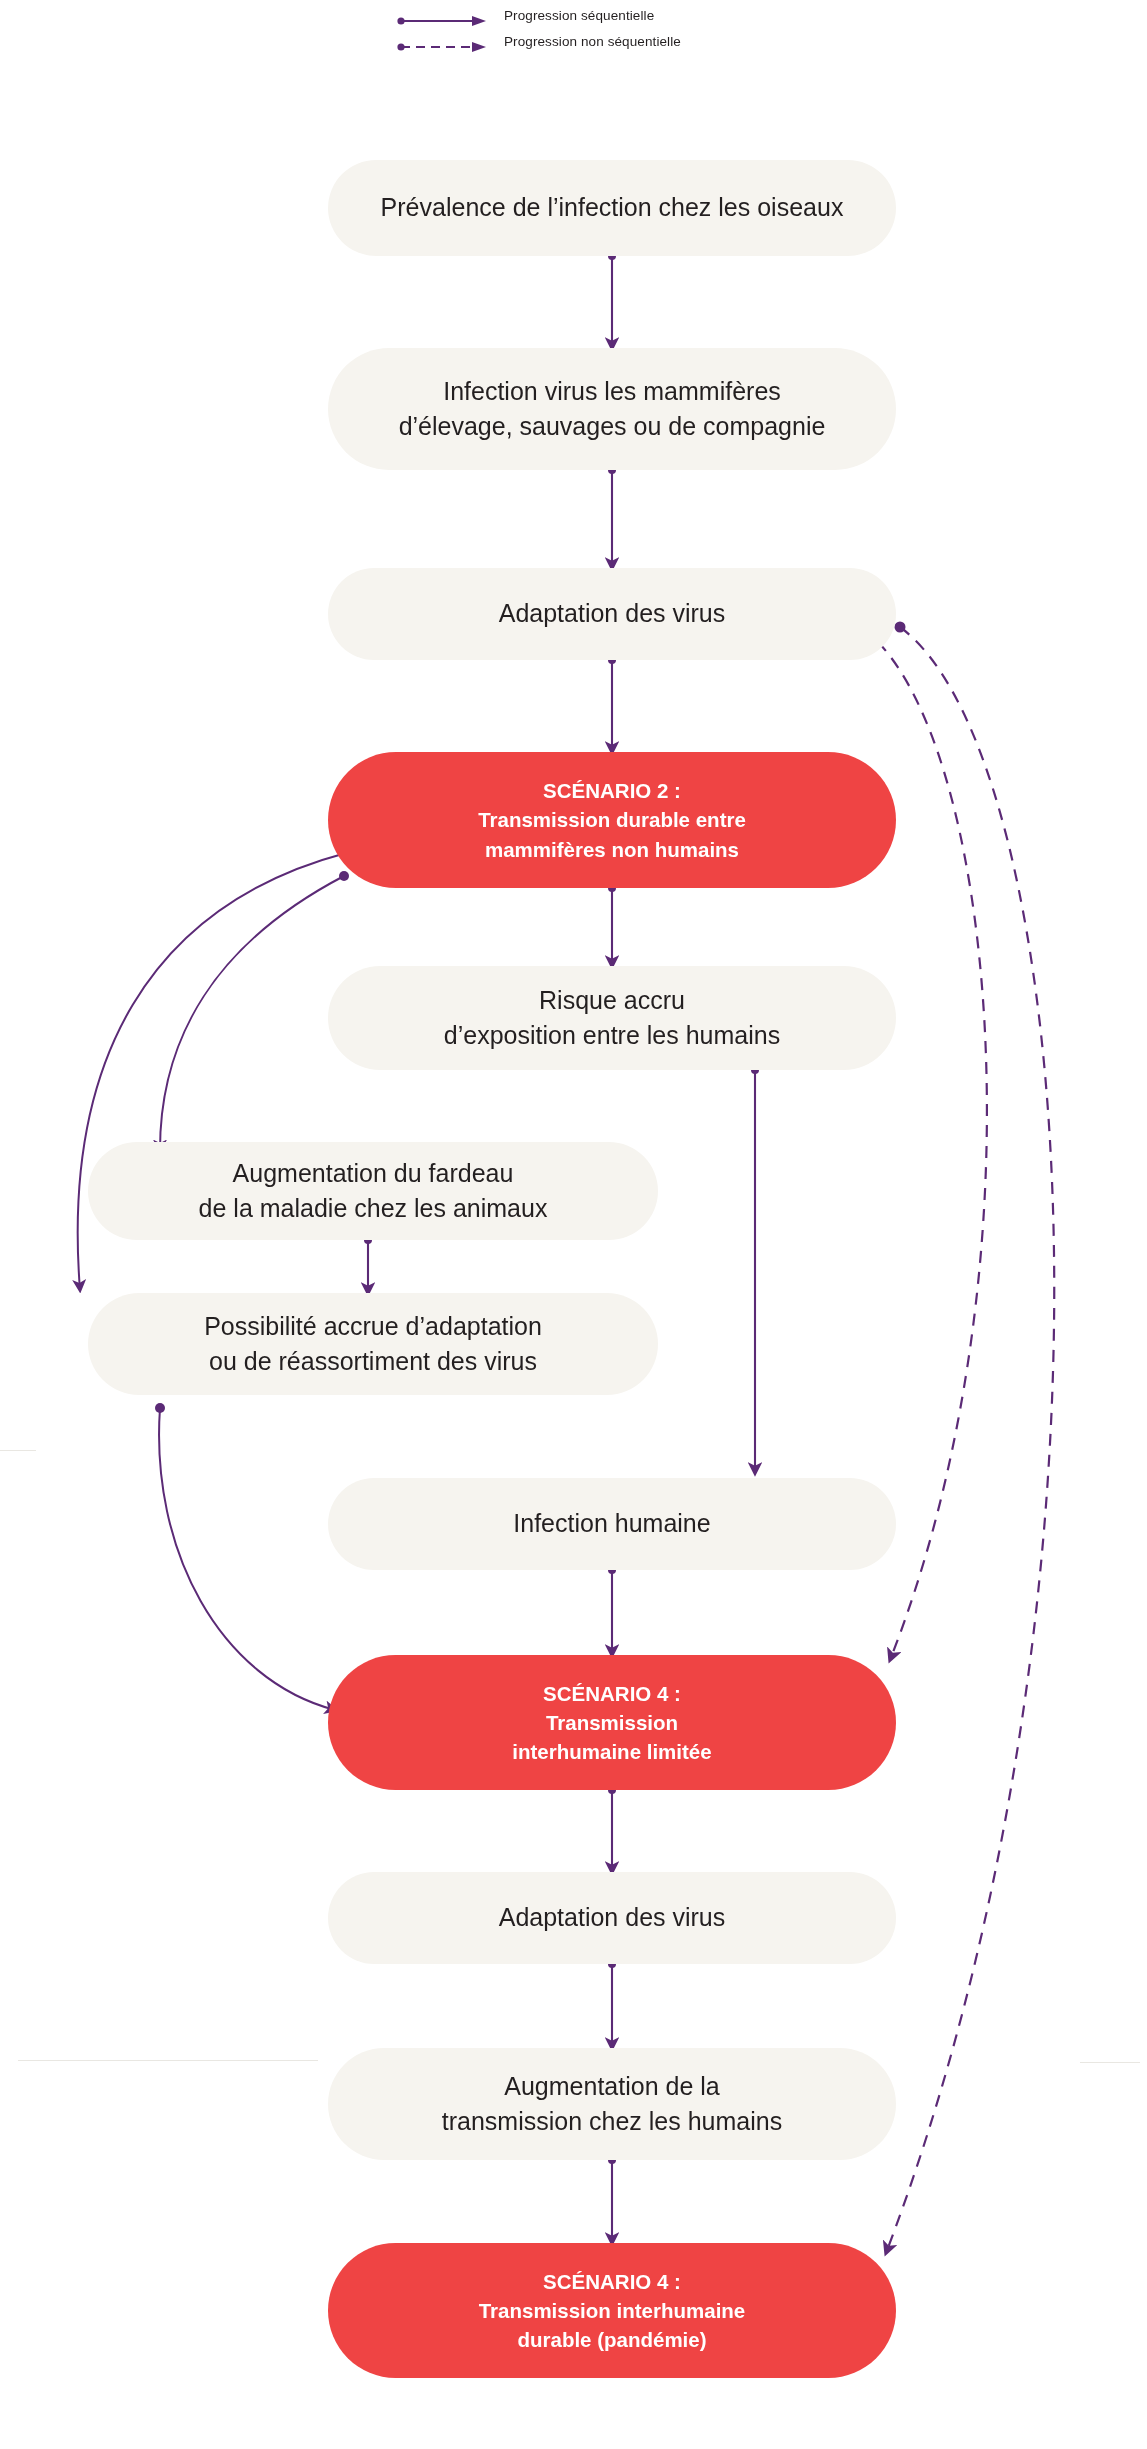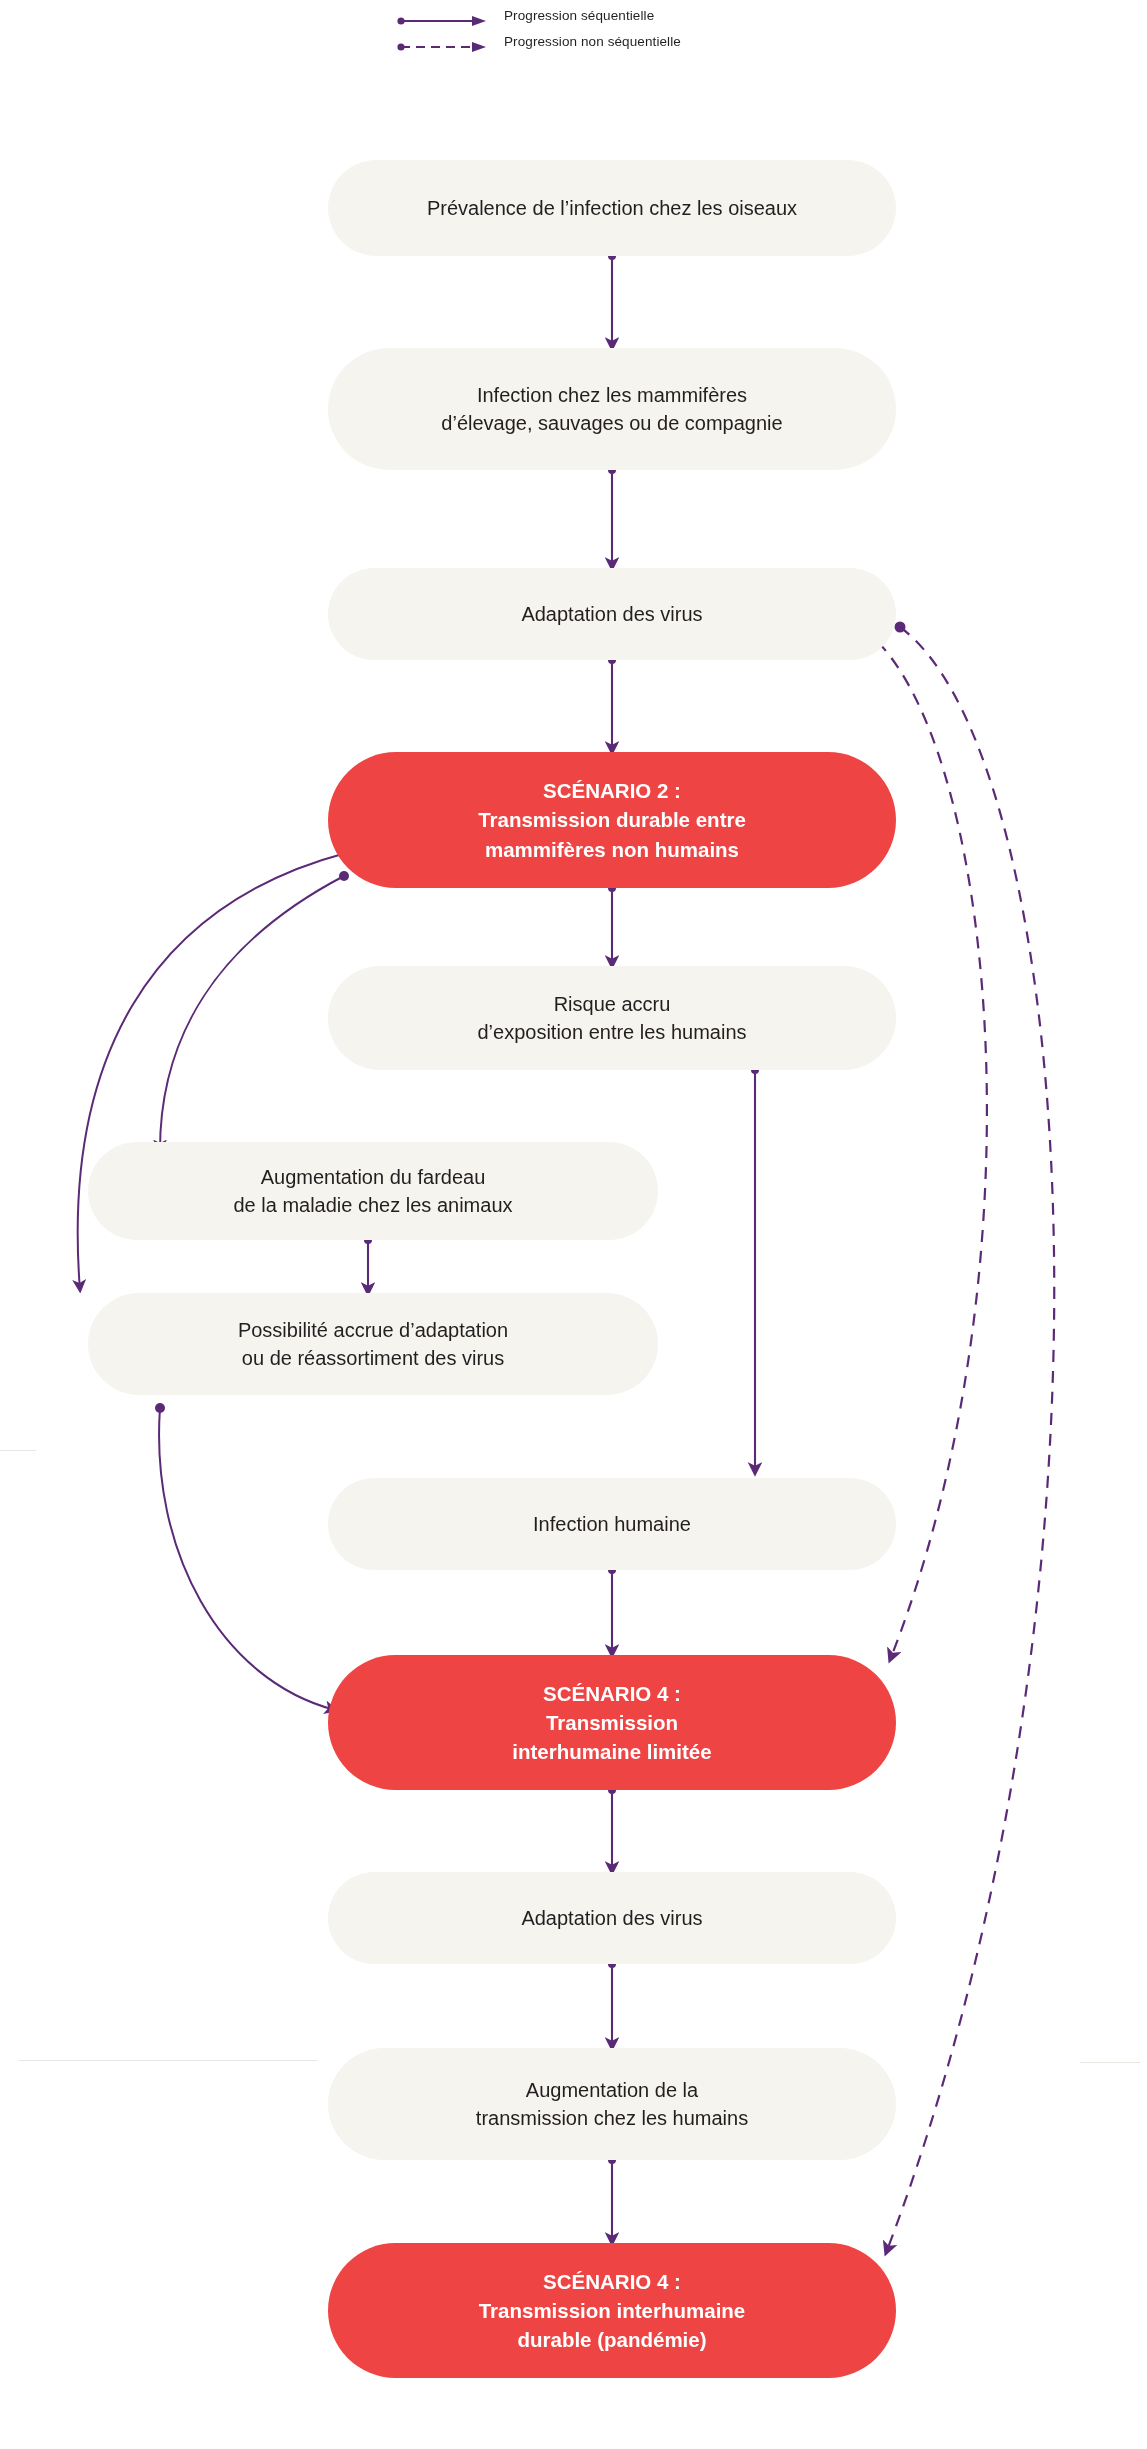--- a/index.html
+++ b/index.html
@@ -45,21 +45,21 @@
     align-items: center;
     justify-content: center;
     text-align: center;
     border-radius: 70px;
     padding: 6px 24px;
     line-height: 1.42;
   }
   .node-light {
     background: #f6f4ef;
     color: #231f20;
-    font-size: 20px;
+    font-size: 25px;
     font-weight: 500;
     justify-content: center;
   }
   .node-dark {
     background: #ef4444;
     color: #ffffff;
     font-size: 20.5px;
     font-weight: 700;
   }
   .node-dark .sub { font-weight: 700; }
@@ -189,21 +189,21 @@
   </svg>
 
   <div class="node node-light" style="left:328px; top:160px; width:568px; height:96px;">
     <div class="node-inner">
       <div>Prévalence de l’infection chez les oiseaux</div>
     </div>
   </div>
 
   <div class="node node-light" style="left:328px; top:348px; width:568px; height:122px;">
     <div class="node-inner">
-      <div>Infection chez les mammifères</div>
+      <div>Infection virus les mammifères</div>
       <div>d’élevage, sauvages ou de compagnie</div>
     </div>
   </div>
 
   <div class="node node-light" style="left:328px; top:568px; width:568px; height:92px;">
     <div class="node-inner">
       <div>Adaptation des virus</div>
     </div>
   </div>
 

